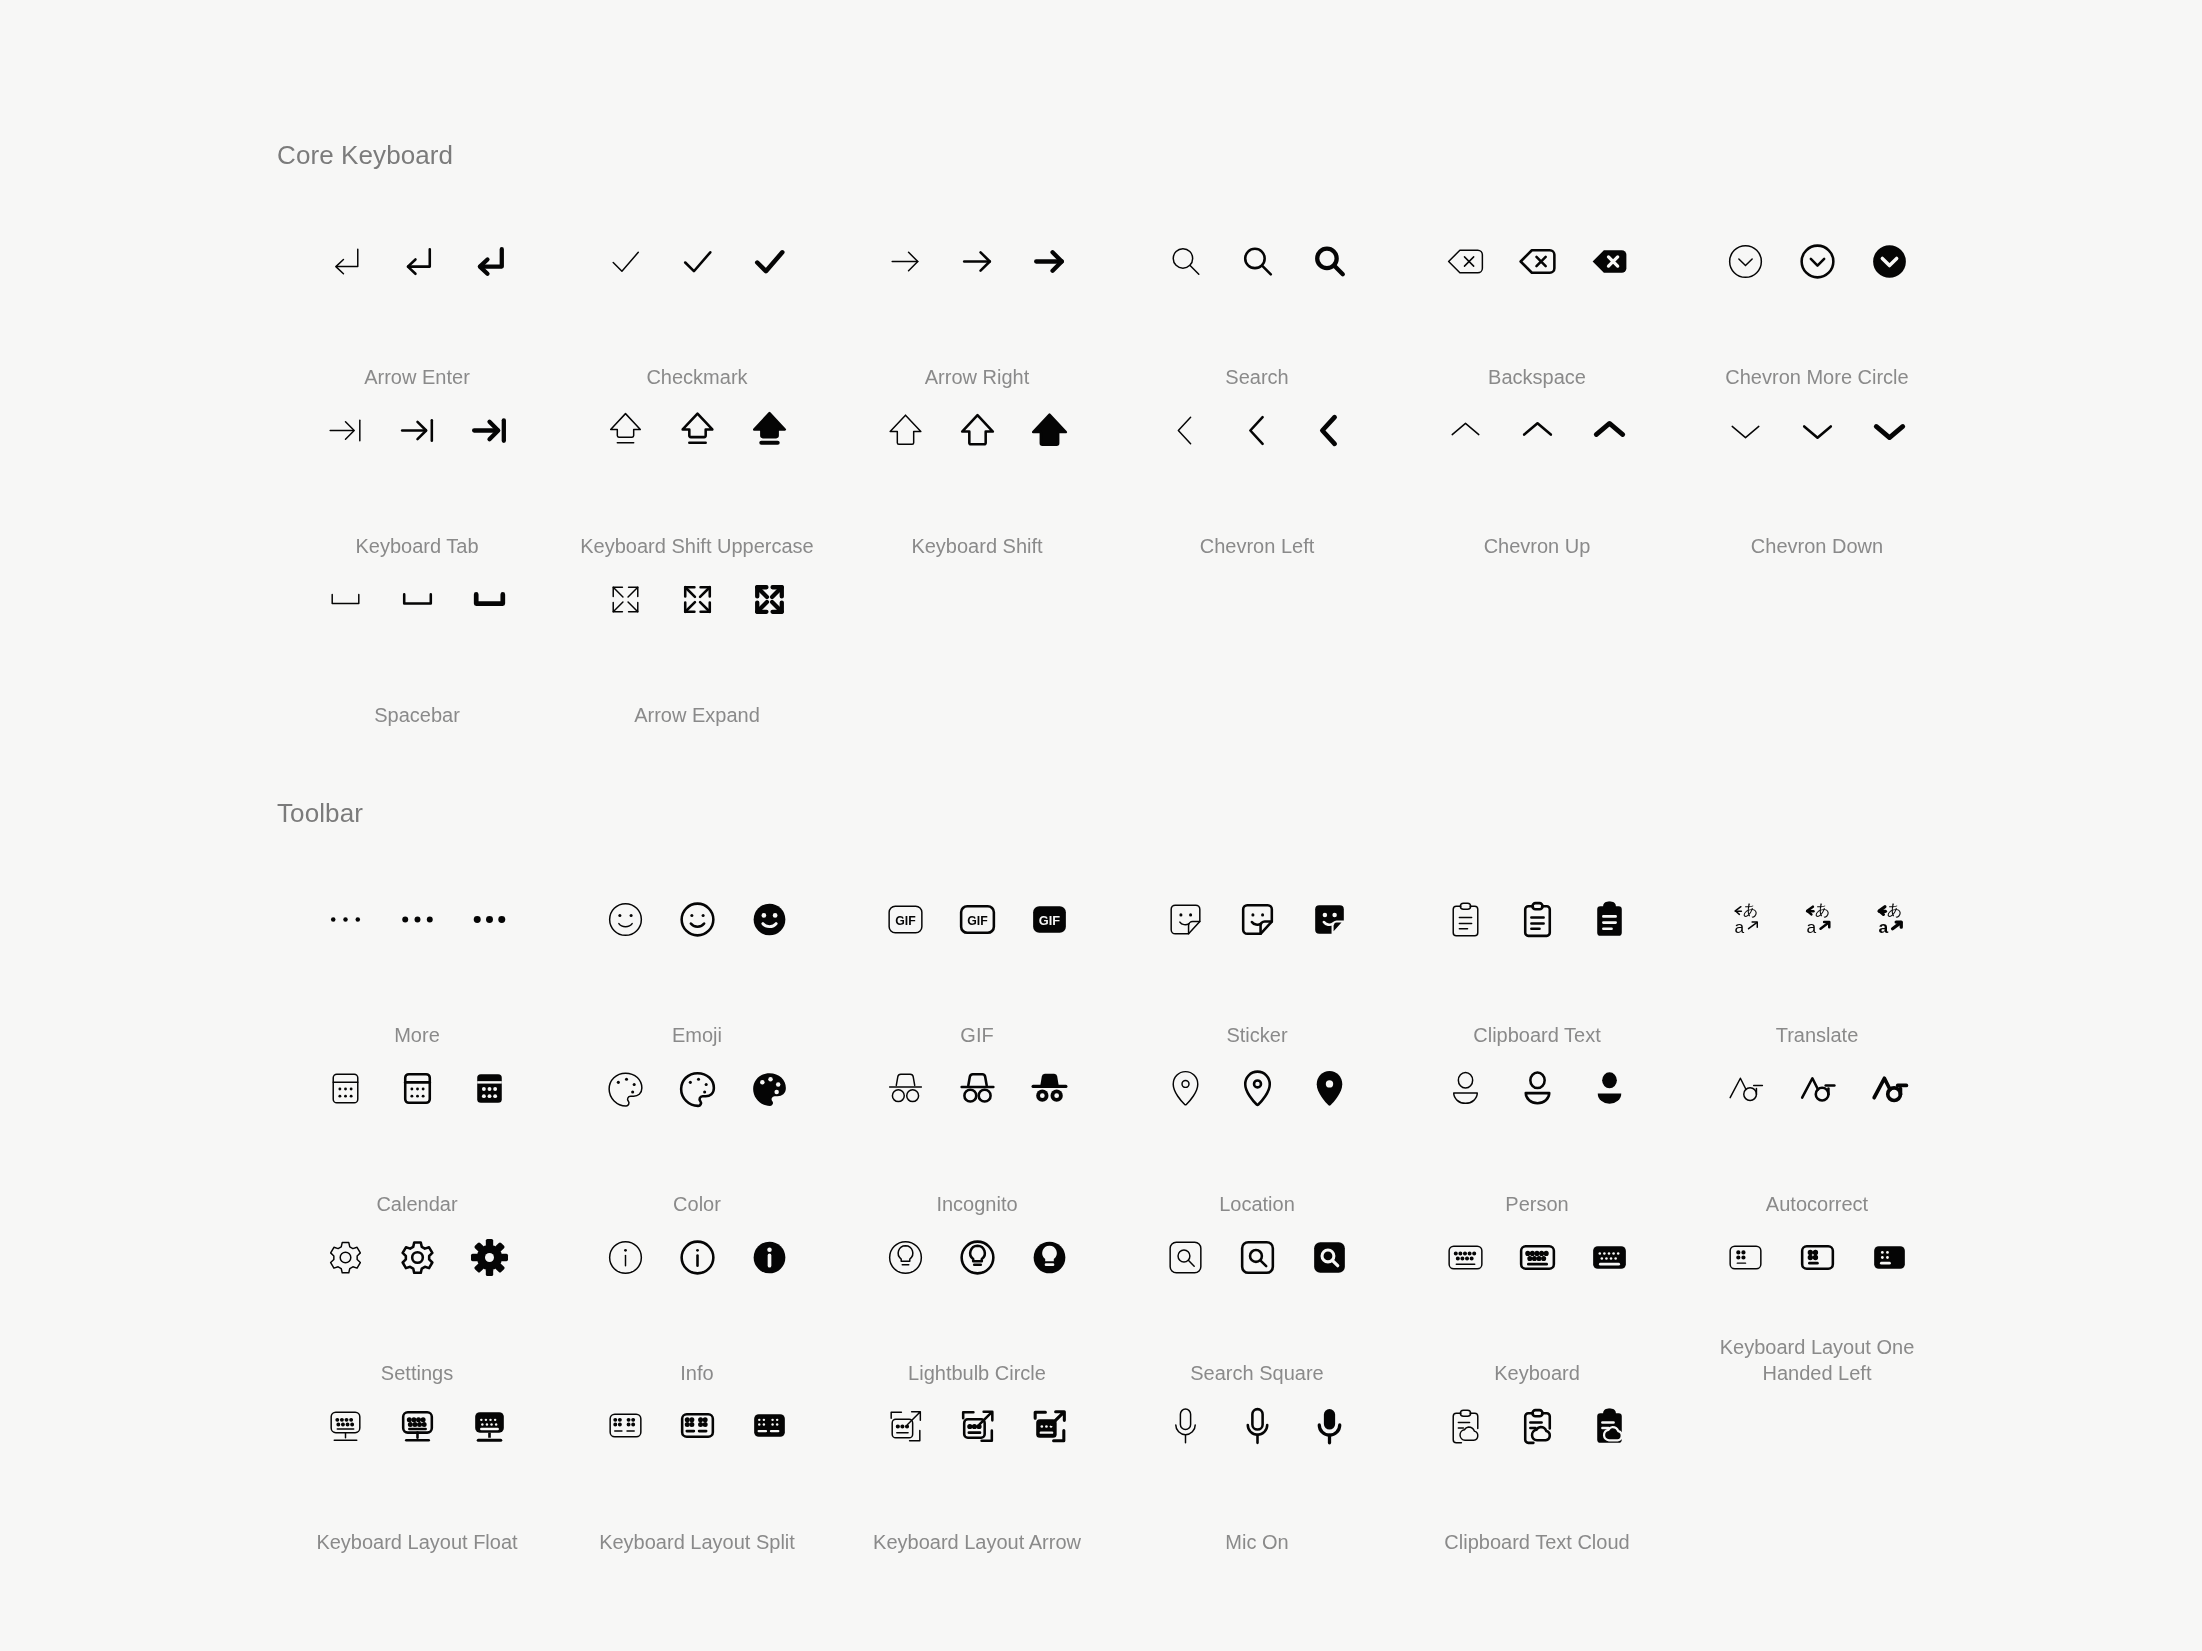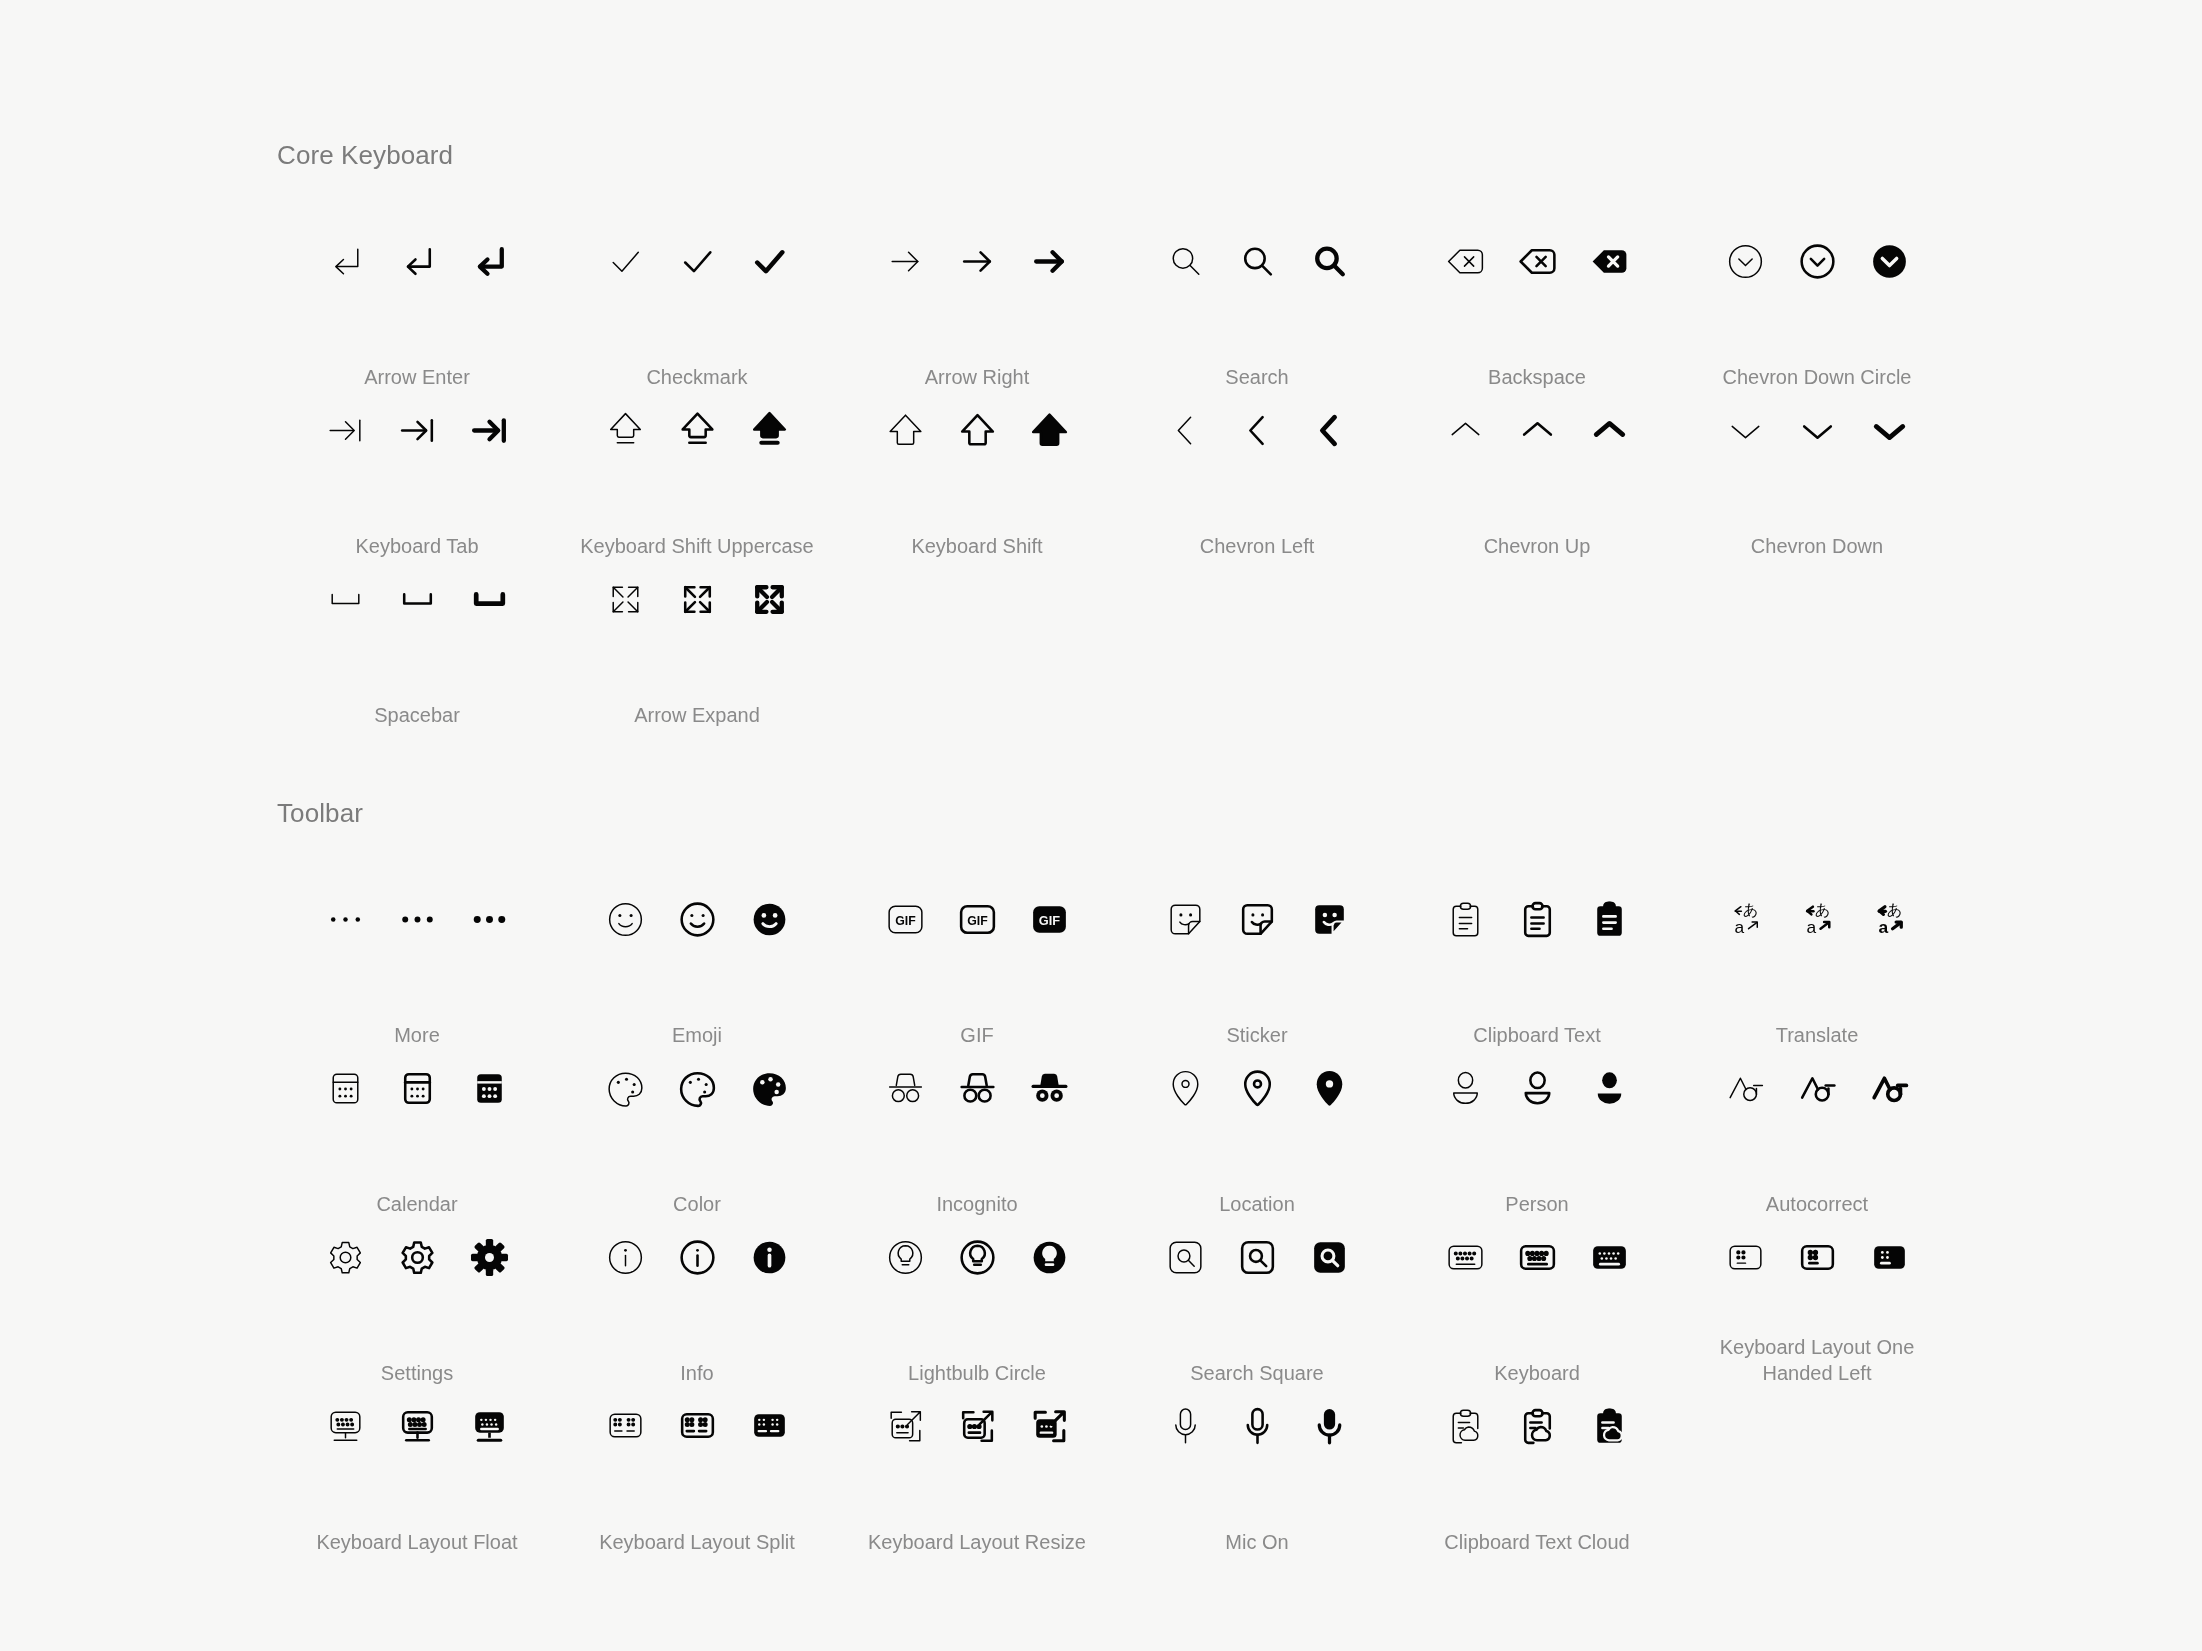--- a/index.html
+++ b/index.html
@@ -217,21 +217,21 @@
                 <path d="M15.5 19.5 L22 26 L28.5 19.5"></path>
               </svg>
             </span>
             <span class="glyph">
               <svg width="45" height="45" viewBox="0 0 44 44">
                 <circle cx="22" cy="22" r="16" fill="currentColor"></circle>
                 <path d="M15 19 L22 26 L29 19" fill="none" stroke="#f7f7f6" stroke-width="3.4" stroke-linecap="round" stroke-linejoin="round"></path>
               </svg>
             </span>
           </div>
-          <div class="label">Chevron Down Circle</div>
+          <div class="label">Chevron More Circle</div>
         </div>
         <div class="cell">
           <div class="weights">
             <span class="glyph">
               <svg width="45" height="45" viewBox="0 0 44 44" fill="none" stroke="currentColor" stroke-width="1.45" stroke-linecap="round" stroke-linejoin="round">
                 <path d="M7 22 L30 22"></path>
                 <path d="M22 13.5 L30.5 22 L22 30.5"></path>
                 <path d="M36 12 L36 32"></path>
               </svg>
             </span>
@@ -1106,21 +1106,21 @@
                 <circle cx="14.5" cy="22" r="1.3" fill="#f7f7f6"></circle>
                 <circle cx="19" cy="22" r="1.3" fill="#f7f7f6"></circle>
                 <circle cx="23.5" cy="22" r="1.3" fill="#f7f7f6"></circle>
                 <path d="M13.5 28 H24.5" stroke="#f7f7f6" stroke-width="2.4" stroke-linecap="round"></path>
                 <path d="M8 14 V8 H18" fill="none" stroke="currentColor" stroke-width="3" stroke-linecap="round" stroke-linejoin="round"></path>
                 <path d="M36 26 V36 H26" fill="none" stroke="currentColor" stroke-width="3" stroke-linecap="round" stroke-linejoin="round"></path>
                 <path d="M24 20 L36 8 M28 7.5 H36.5 V16" fill="none" stroke="currentColor" stroke-width="3" stroke-linecap="round" stroke-linejoin="round"></path>
               </svg>
             </span>
           </div>
-          <div class="label">Keyboard Layout Resize</div>
+          <div class="label">Keyboard Layout Arrow</div>
         </div>
         <div class="cell">
           <div class="weights">
             <span class="glyph">
               <svg width="45" height="45" viewBox="0 0 44 44" fill="none" stroke="currentColor" stroke-width="1.45" stroke-linecap="round" stroke-linejoin="round">
                 <rect x="17" y="5" width="10" height="20" rx="5"></rect>
                 <path d="M12.5 20.5 a9.5 9.5 0 0 0 19 0"></path>
                 <path d="M22 30 V38"></path>
               </svg>
             </span>

